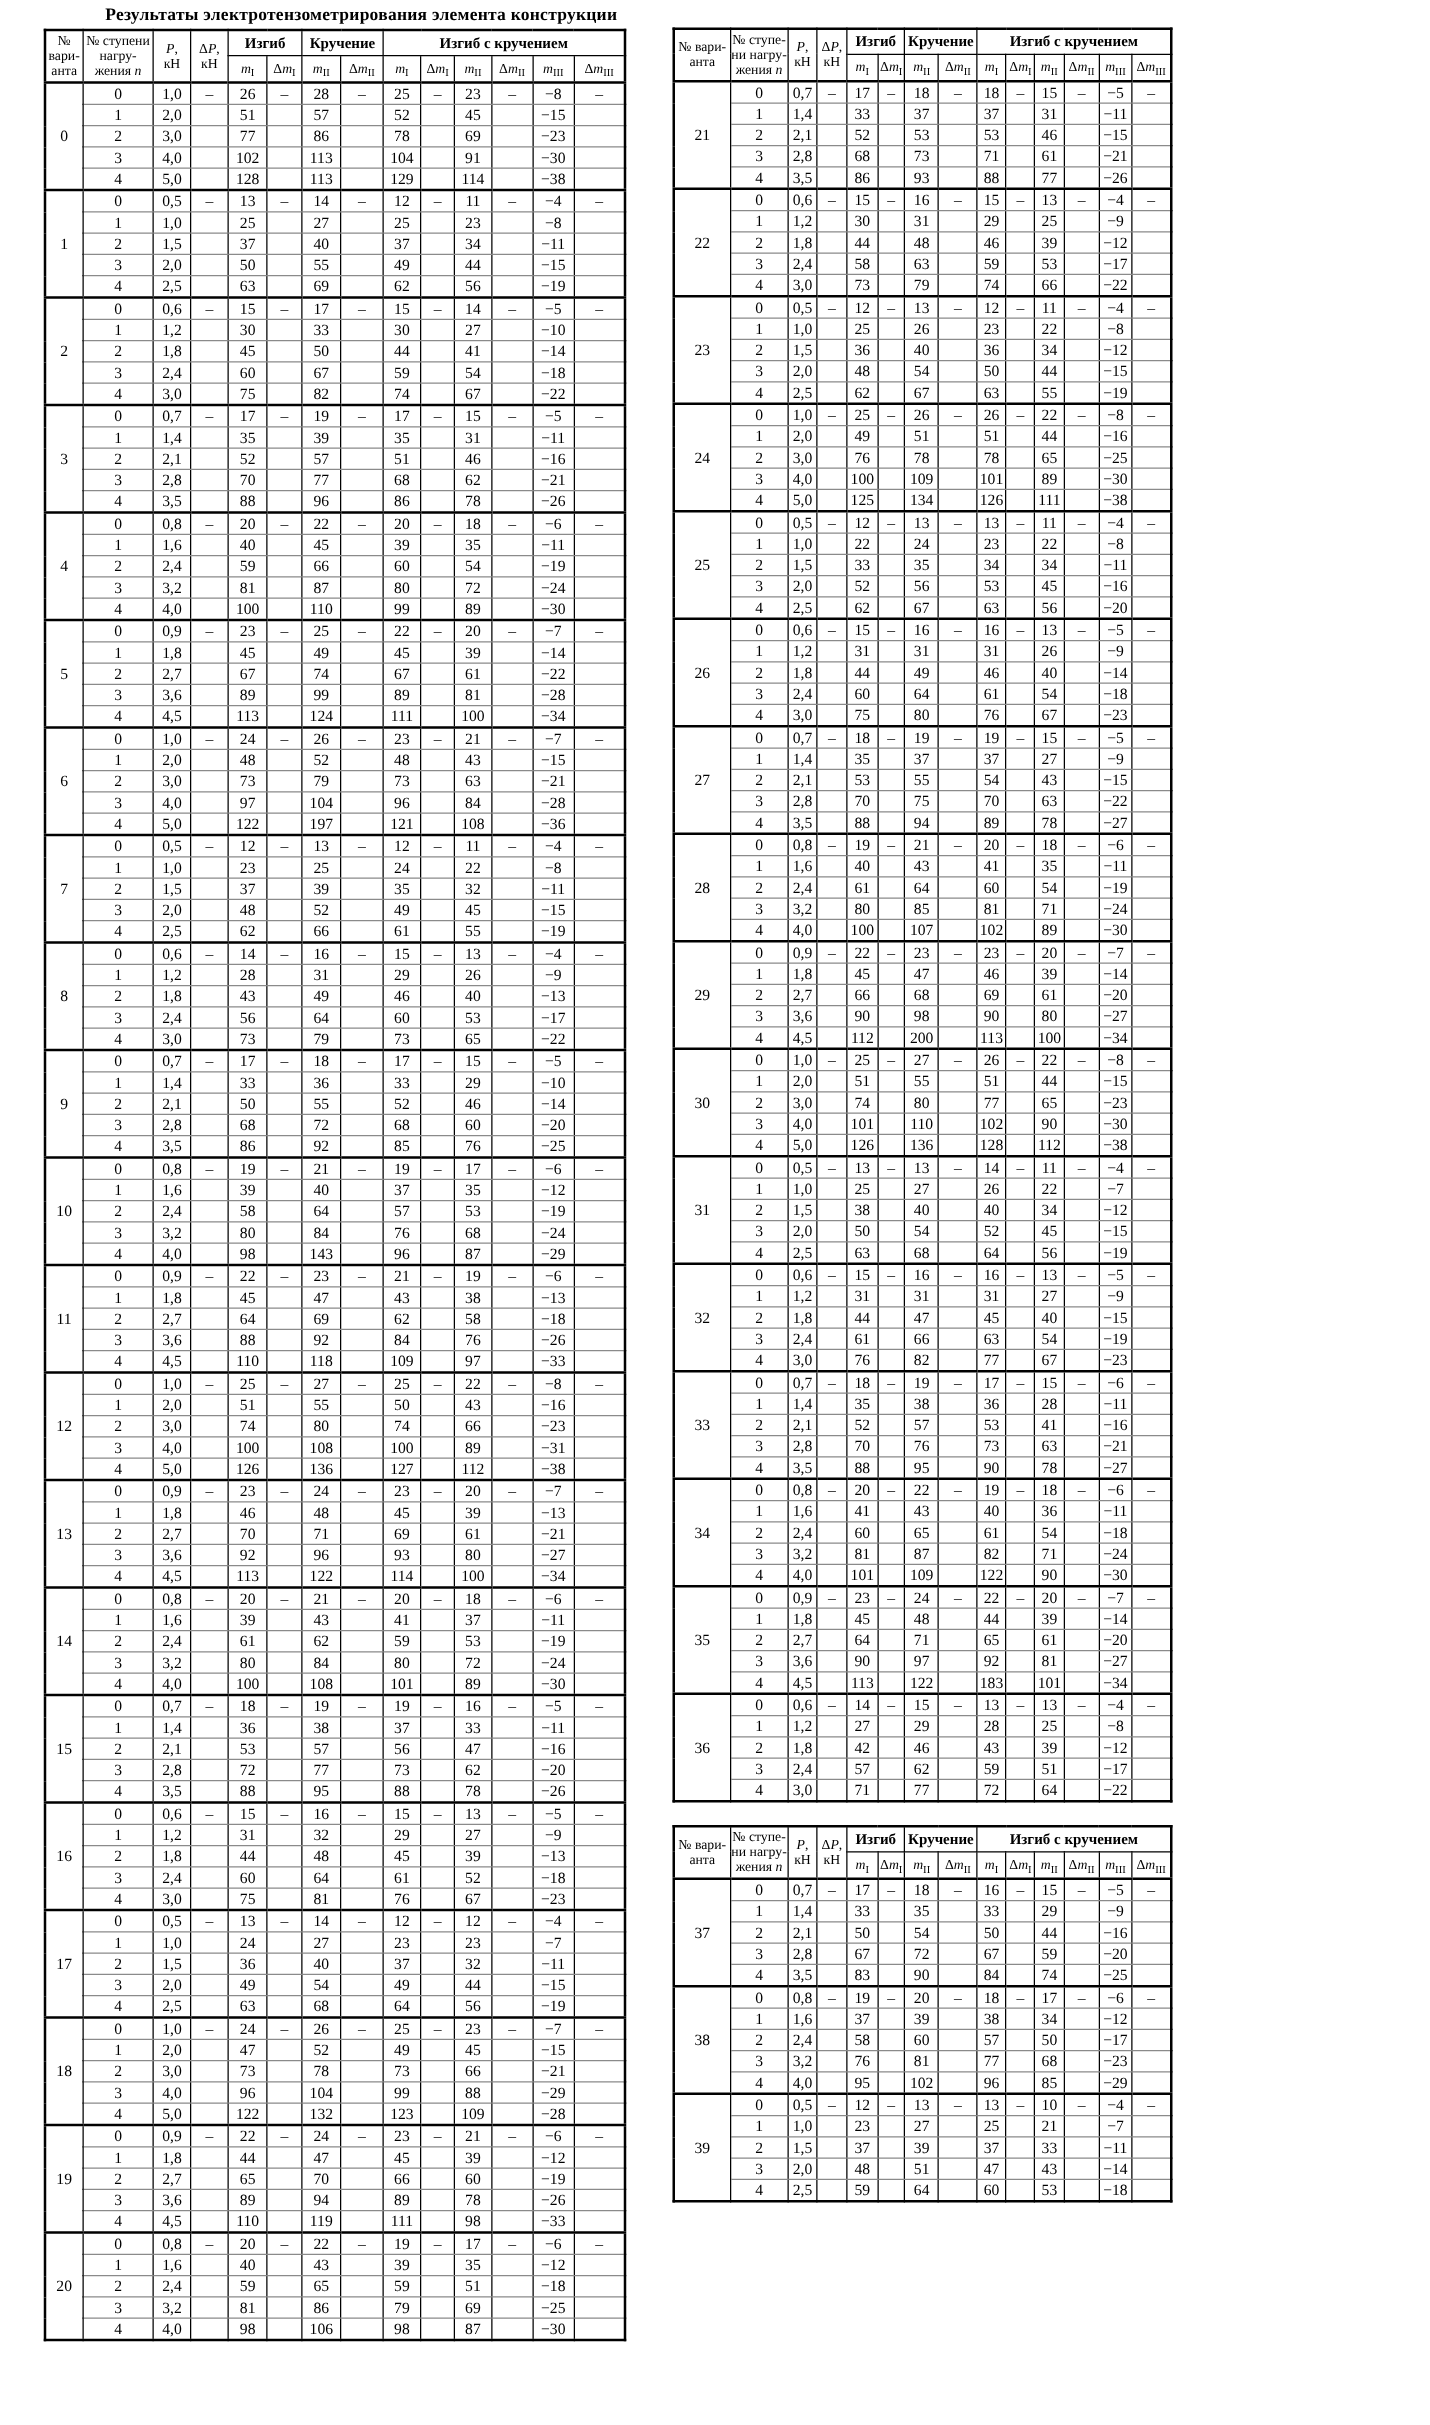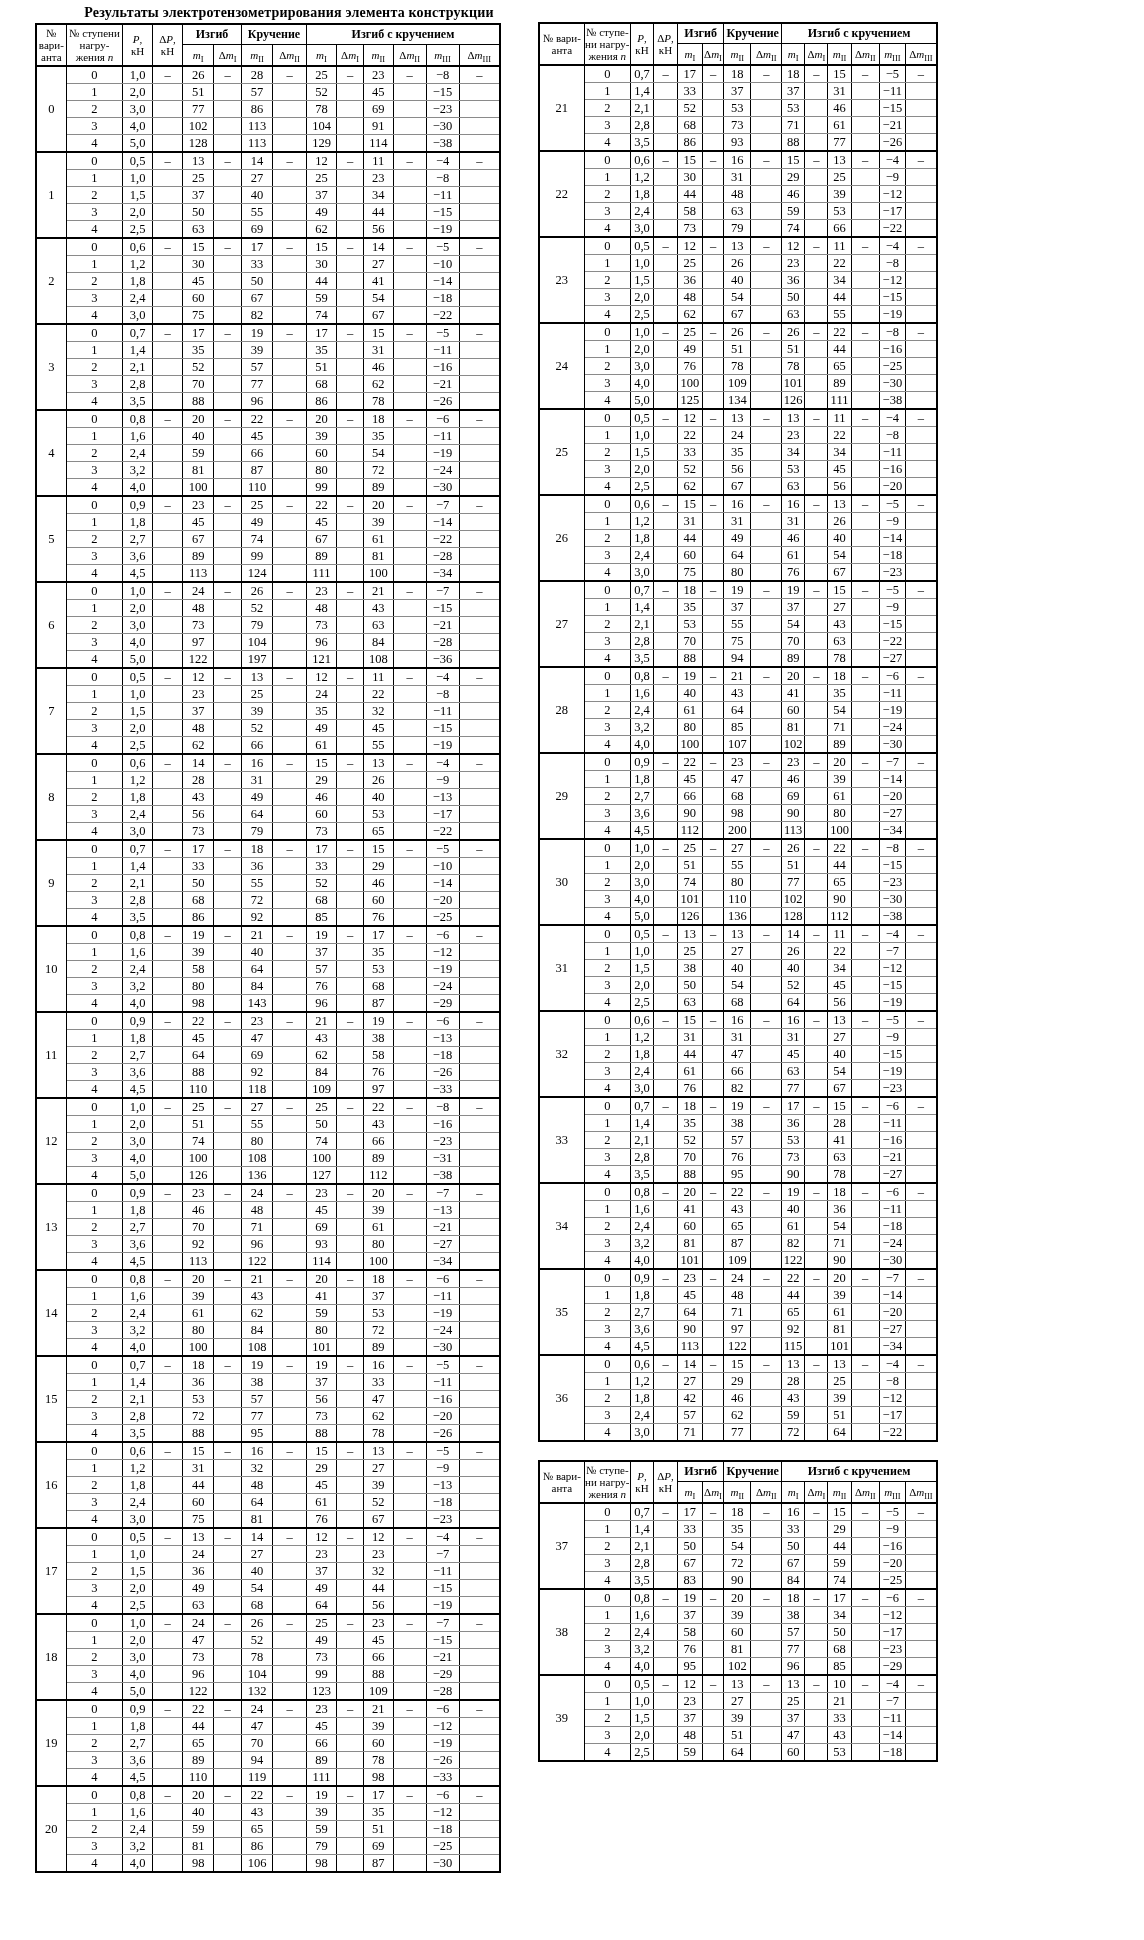--- a/index.html
+++ b/index.html
@@ -2853,21 +2853,21 @@
           <td></td>
         </tr>
         <tr>
           <td>4</td>
           <td>4,5</td>
           <td></td>
           <td>113</td>
           <td></td>
           <td>122</td>
           <td></td>
-          <td>115</td>
+          <td>183</td>
           <td></td>
           <td>101</td>
           <td></td>
           <td>−34</td>
           <td></td>
         </tr>
         <tr class="bs">
           <td rowspan="5" class="vcell">36</td>
           <td>0</td>
           <td>0,6</td>

